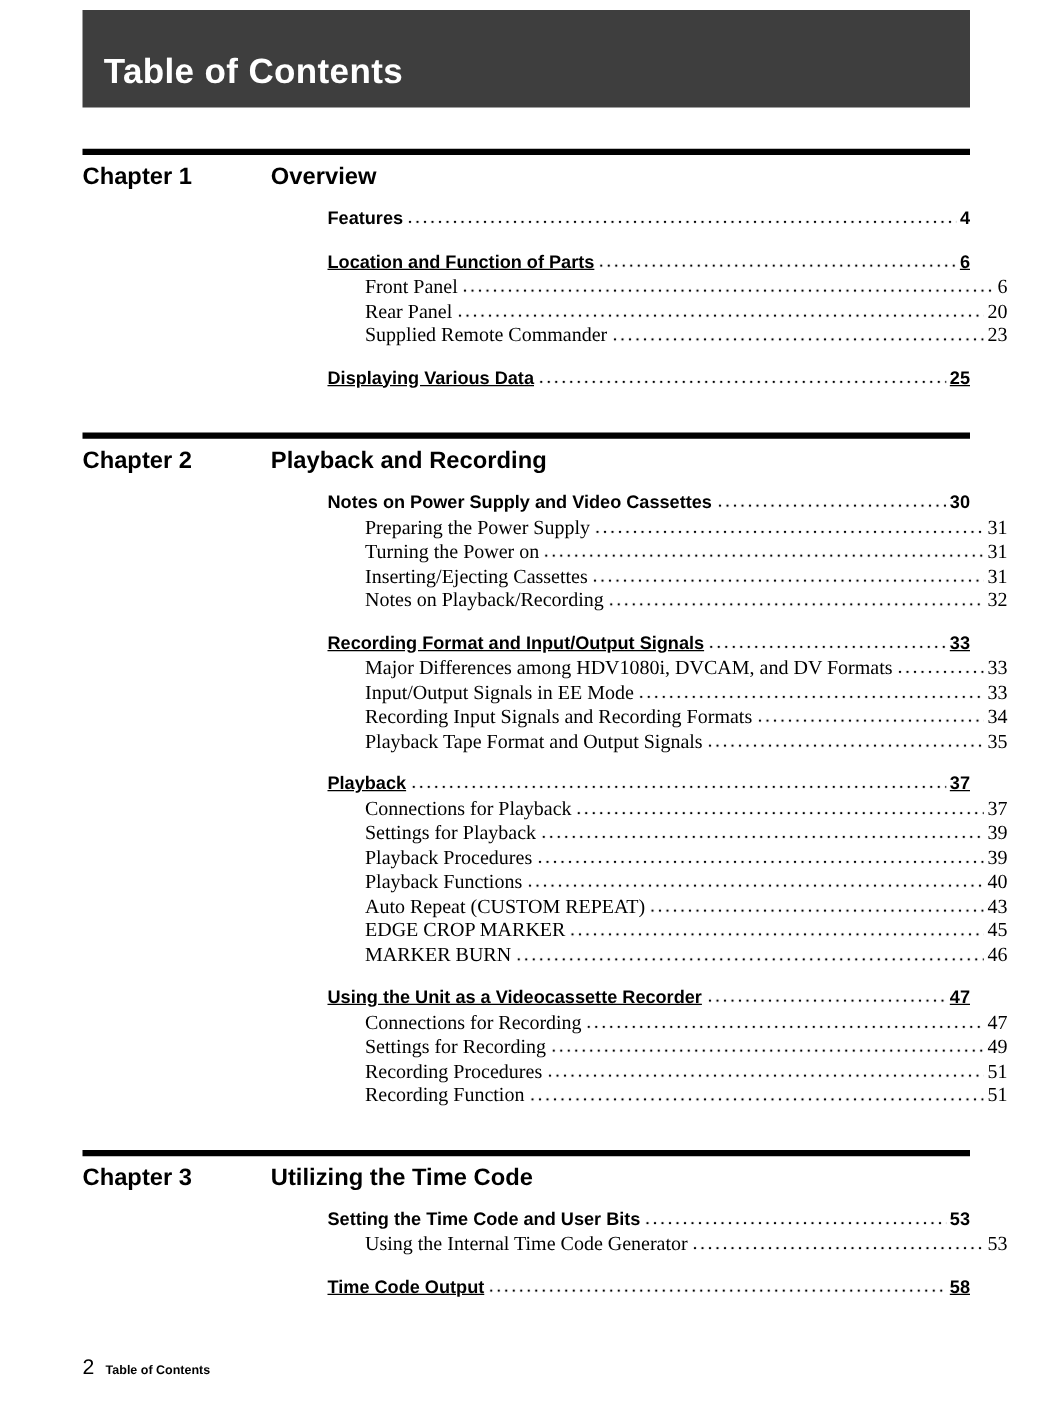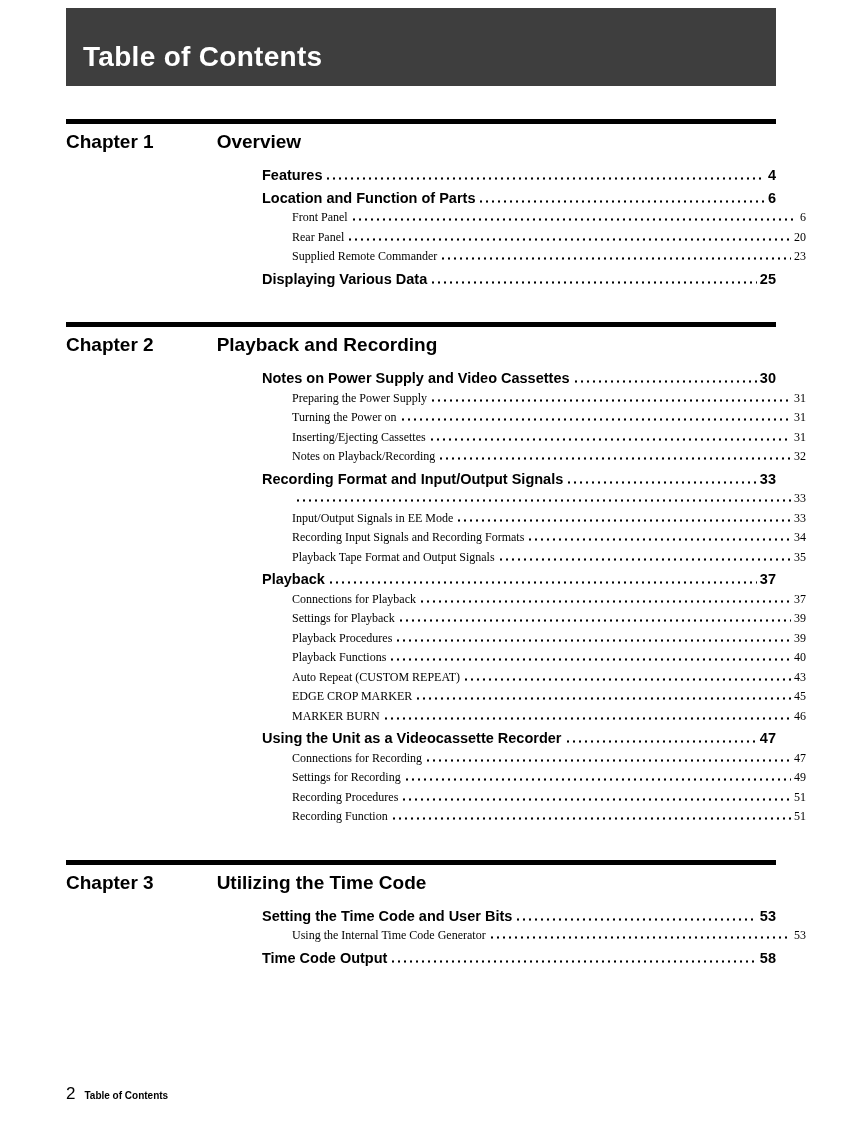--- a/index.html
+++ b/index.html
@@ -46,24 +46,24 @@
     display: flex;
     align-items: baseline;
     line-height: 19.5px;
     width: 100%;
   }
   .entry.lvl1 {
     font-family: "Liberation Sans", sans-serif;
     font-weight: bold;
     font-size: 14.5px;
   }
-  .entries .entry.lvl1:not(:first-child) { margin-top: 3px; }
+  .entries .entry.lvl1:not(:first-child) { margin-top: 15px; text-decoration: underline; }
   .entry.lvl2 {
     font-family: "Liberation Serif", serif;
-    font-size: 12px;
+    font-size: 16px;
     padding-left: 30px;
   }
   .entry-title { white-space: nowrap; }
   .leader {
     flex: 1 1 auto;
     min-width: 12px;
     height: 3px;
     margin: 0 3px;
     background-image: radial-gradient(circle at 3px 1.5px, #000 1.05px, transparent 1.2px);
     background-size: 6px 3px;
@@ -177,20 +177,21 @@
     <span class="entry-page">32</span>
   </div>
 
   <div class="entry lvl1">
     <span class="entry-title">Recording Format and Input/Output Signals</span>
     <span class="leader"></span>
     <span class="entry-page">33</span>
   </div>
 
   <div class="entry lvl2">
+    <span class="entry-title">Major Differences among HDV1080i, DVCAM, and DV Formats</span>
     <span class="leader"></span>
     <span class="entry-page">33</span>
   </div>
 
   <div class="entry lvl2">
     <span class="entry-title">Input/Output Signals in EE Mode</span>
     <span class="leader"></span>
     <span class="entry-page">33</span>
   </div>
 

